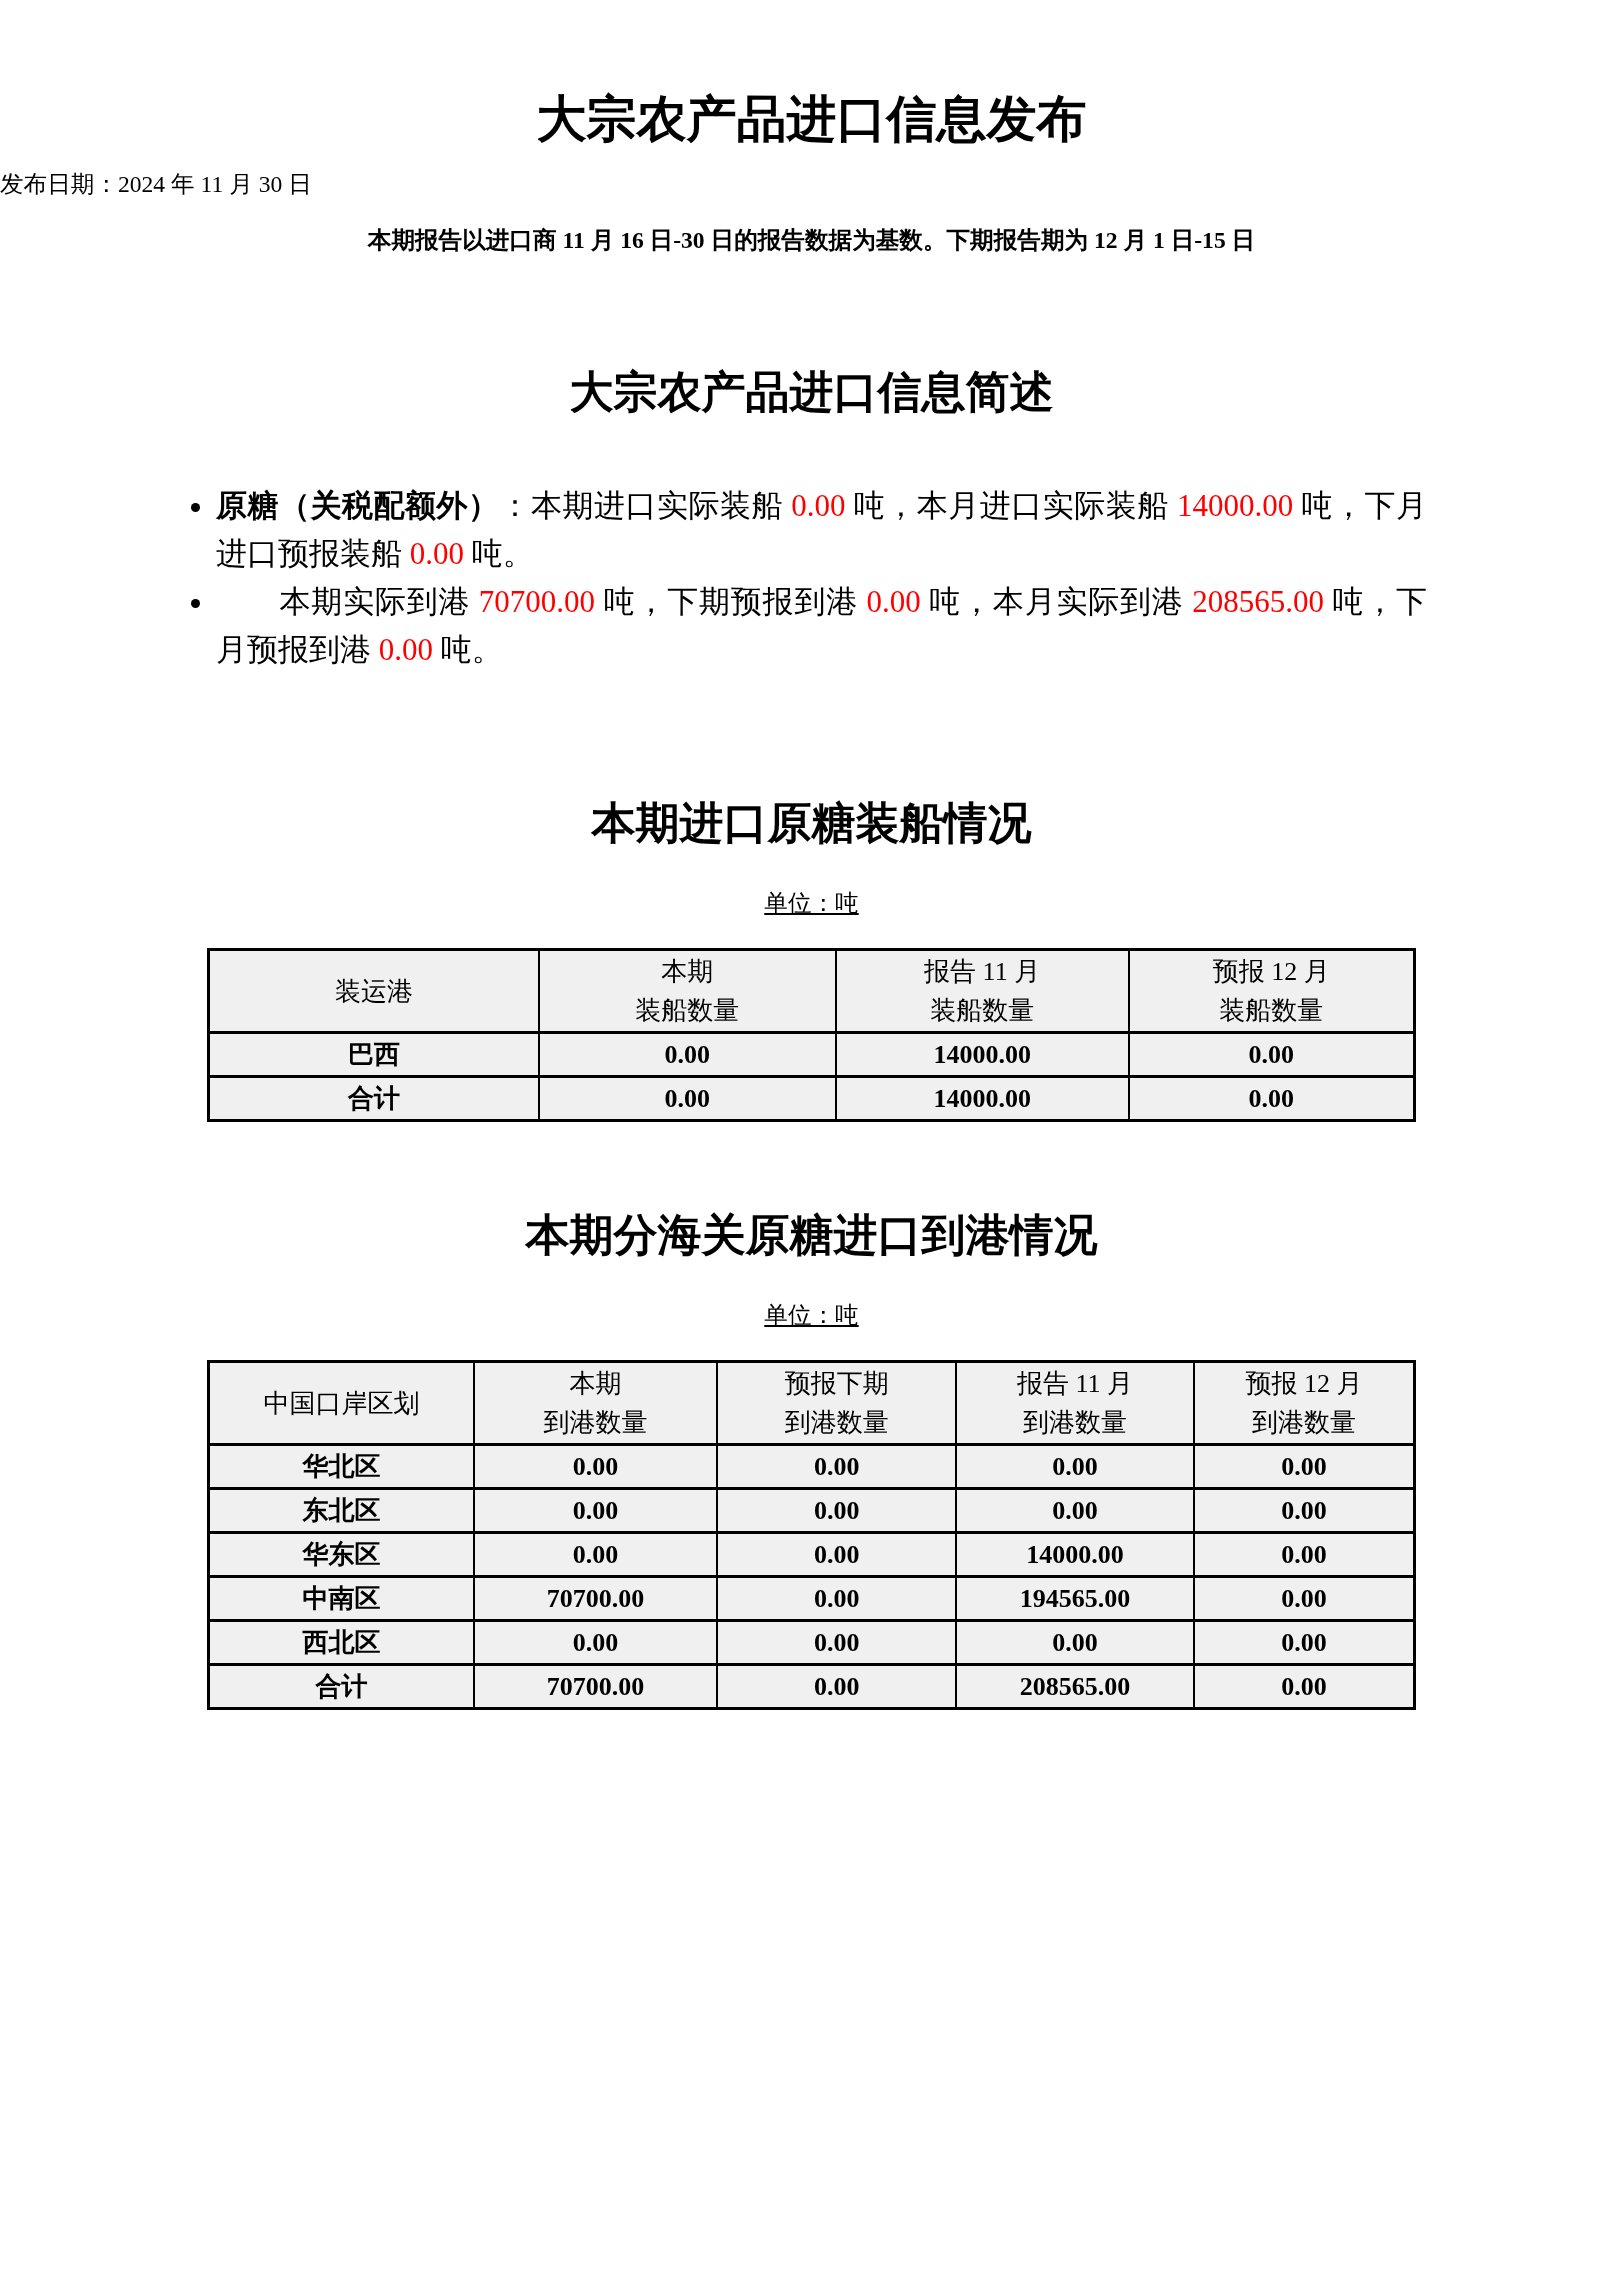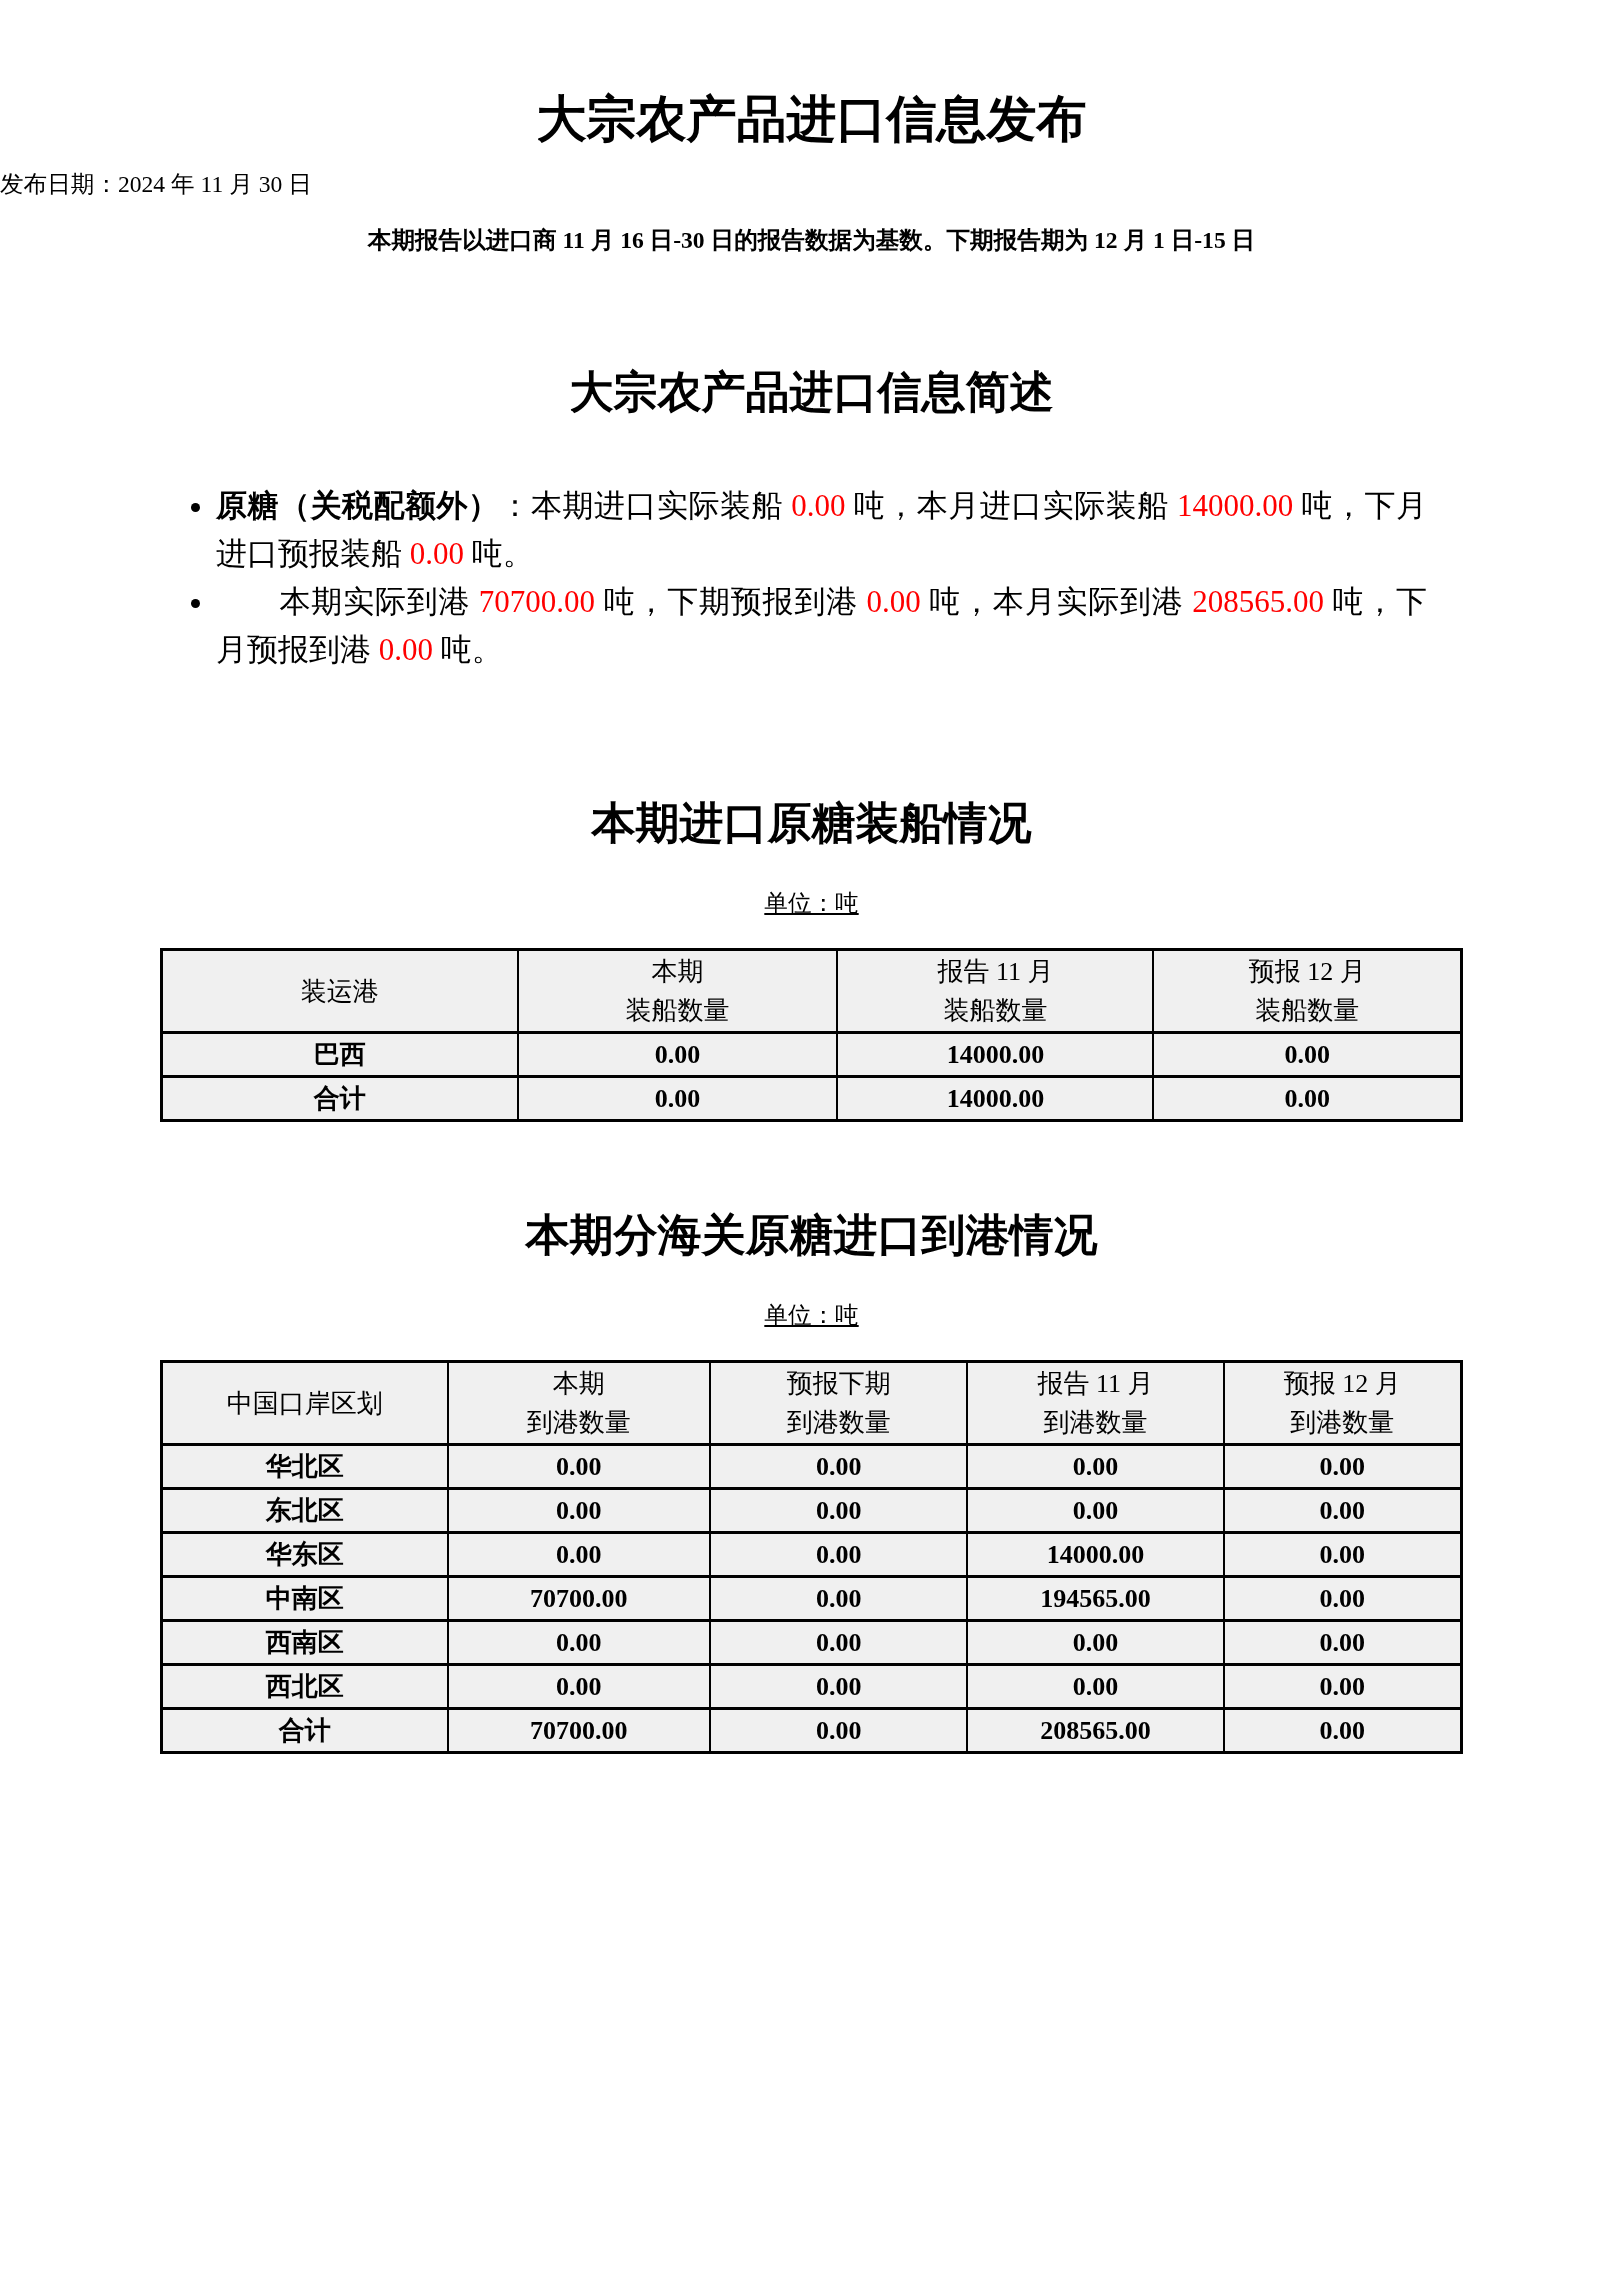--- a/index.html
+++ b/index.html
@@ -57,21 +57,21 @@
   .seg-red  { color: #FF0000; }
   .unit {
     margin: 36px 0 0 0;
     font-size: 23.6px;
     text-align: center;
     text-decoration: underline;
   }
   table.data-table {
     border-collapse: collapse;
     table-layout: fixed;
-    width: 1303px;
+    width: 1209px;
     margin: 29.4px auto 0 auto;
     background: #F0F0F0;
     border: 3.9px solid #000000;
   }
   table.data-table th,
   table.data-table td {
     border: 2px solid #000000;
     border-top-width: 3.3px;
     border-bottom-width: 3.3px;
     text-align: center;
@@ -210,27 +210,20 @@
         <td>0.00</td>
       </tr>
       <tr>
         <td>中南区</td>
         <td>70700.00</td>
         <td>0.00</td>
         <td>194565.00</td>
         <td>0.00</td>
       </tr>
       <tr>
-        <td>西南区</td>
-        <td>0.00</td>
-        <td>0.00</td>
-        <td>0.00</td>
-        <td>0.00</td>
-      </tr>
-      <tr>
         <td>西北区</td>
         <td>0.00</td>
         <td>0.00</td>
         <td>0.00</td>
         <td>0.00</td>
       </tr>
       <tr>
         <td>合计</td>
         <td>70700.00</td>
         <td>0.00</td>

